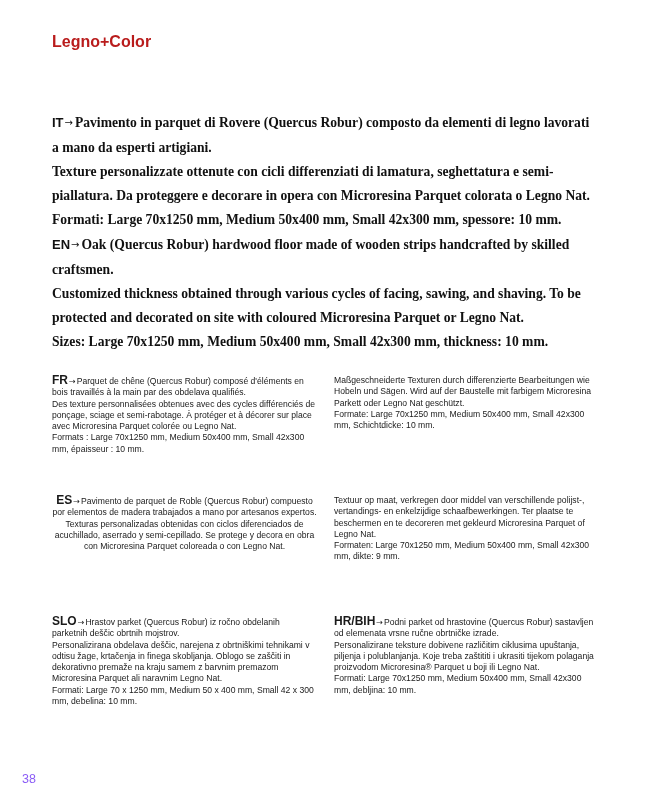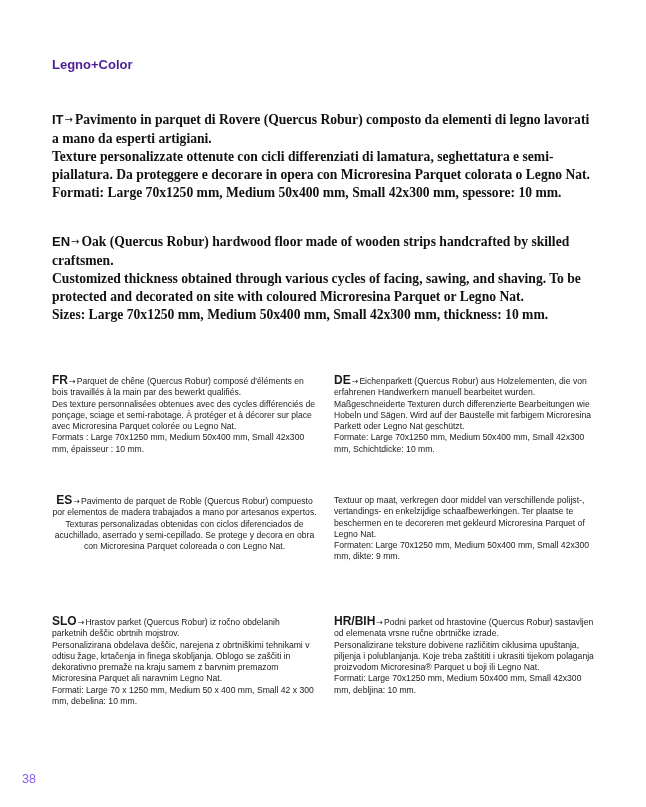--- a/index.html
+++ b/index.html
@@ -1,19 +1,19 @@
 <!DOCTYPE html>
 <html><head>
 <meta charset="utf-8">
 <style>
   html, body { margin: 0; padding: 0; background: #ffffff; }
   body { width: 646px; height: 807px; position: relative; overflow: hidden; color: #1a1a1a; }
-  .header { position: absolute; left: 52px; top: 56px; font-family: "Liberation Sans", sans-serif; font-size: 13px; font-weight: bold; line-height: 18px; color: #4c1d95; }
+  .header { position: absolute; left: 52px; top: 33px; font-family: "Liberation Sans", sans-serif; font-size: 16px; font-weight: bold; line-height: 18px; color: #b91c1c; }
   .header div { margin: 0; }
-  .serif-block { position: absolute; left: 52px; width: 545px; font-family: "Liberation Serif", serif; font-size: 13.6px; font-weight: bold; line-height: 18px; color: #111; }
+  .serif-block { position: absolute; left: 52px; width: 545px; font-family: "Liberation Serif", serif; font-size: 13.6px; font-weight: bold; line-height: 24px; color: #111; }
   .serif-block p { margin: 0; }
   .lang { font-family: "Liberation Sans", sans-serif; font-weight: 900; font-size: 13px; }
   .arrow { font-family: "DejaVu Sans", sans-serif; font-weight: normal; font-size: 10px; margin: 0 2px 0 1px; position: relative; top: -1px; }
   .small-block { position: absolute; width: 265px; font-family: "Liberation Sans", sans-serif; font-size: 8.6px; line-height: 11.3px; color: #1a1a1a; }
   .small-block p { margin: 0; }
   .small-block .lang { font-size: 12px; font-weight: bold; }
   .small-block .arrow { font-size: 8px; top: 0; margin: 0 1px; }
   .page-number { position: absolute; left: 22px; top: 772px; font-family: "Liberation Sans", sans-serif; font-size: 12.5px; color: #8b5cf6; }
 </style>
 </head>
@@ -29,27 +29,26 @@
   <p>Formati: Large 70x1250 mm, Medium 50x400 mm, Small 42x300 mm, spessore: 10 mm.</p>
 </div>
 
 <div class="serif-block" style="top:233px;">
   <p><span class="lang">EN</span><span class="arrow">→</span><span>Oak (Quercus Robur) hardwood floor made of wooden strips handcrafted by skilled craftsmen.</span></p>
   <p>Customized thickness obtained through various cycles of facing, sawing, and shaving. To be protected and decorated on site with coloured Microresina Parquet or Legno Nat.</p>
   <p>Sizes: Large 70x1250 mm, Medium 50x400 mm, Small 42x300 mm, thickness: 10 mm.</p>
 </div>
 
 <div class="small-block" style="left:52px; top:375px;">
-  <p><span class="lang">FR</span><span class="arrow">→</span><span>Parquet de chêne (Quercus Robur) composé d'éléments en bois travaillés à la main par des bewerkt qualifiés.</span></p>
+  <p><span class="lang">FR</span><span class="arrow">→</span><span>Parquet de chêne (Quercus Robur) composé d'éléments en bois travaillés à la main par des obdelava qualifiés.</span></p>
   <p>Des texture personnalisées obtenues avec des cycles différenciés de ponçage, sciage et semi-rabotage. À protéger et à décorer sur place avec Microresina Parquet colorée ou Legno Nat.</p>
   <p>Formats : Large 70x1250 mm, Medium 50x400 mm, Small 42x300 mm, épaisseur : 10 mm.</p>
 </div>
 
 <div class="small-block" style="left:334px; top:375px;">
-  <p><span class="lang">DE</span><span class="arrow">→</span><span>Eichenparkett (Quercus Robur) aus Holzelementen, die von erfahrenen Handwerkern manuell bearbeitet wurden.</span></p>
   <p>Maßgeschneiderte Texturen durch differenzierte Bearbeitungen wie Hobeln und Sägen. Wird auf der Baustelle mit farbigem Microresina Parkett oder Legno Nat geschützt.</p>
   <p>Formate: Large 70x1250 mm, Medium 50x400 mm, Small 42x300 mm, Schichtdicke: 10 mm.</p>
 </div>
 
 <div class="small-block" style="left:52px; top:495px;text-align:center;">
   <p><span class="lang">ES</span><span class="arrow">→</span><span>Pavimento de parquet de Roble (Quercus Robur) compuesto por elementos de madera trabajados a mano por artesanos expertos.</span></p>
   <p>Texturas personalizadas obtenidas con ciclos diferenciados de acuchillado, aserrado y semi-cepillado. Se protege y decora en obra con Microresina Parquet coloreada o con Legno Nat.</p>
 </div>
 
 <div class="small-block" style="left:334px; top:495px;">

